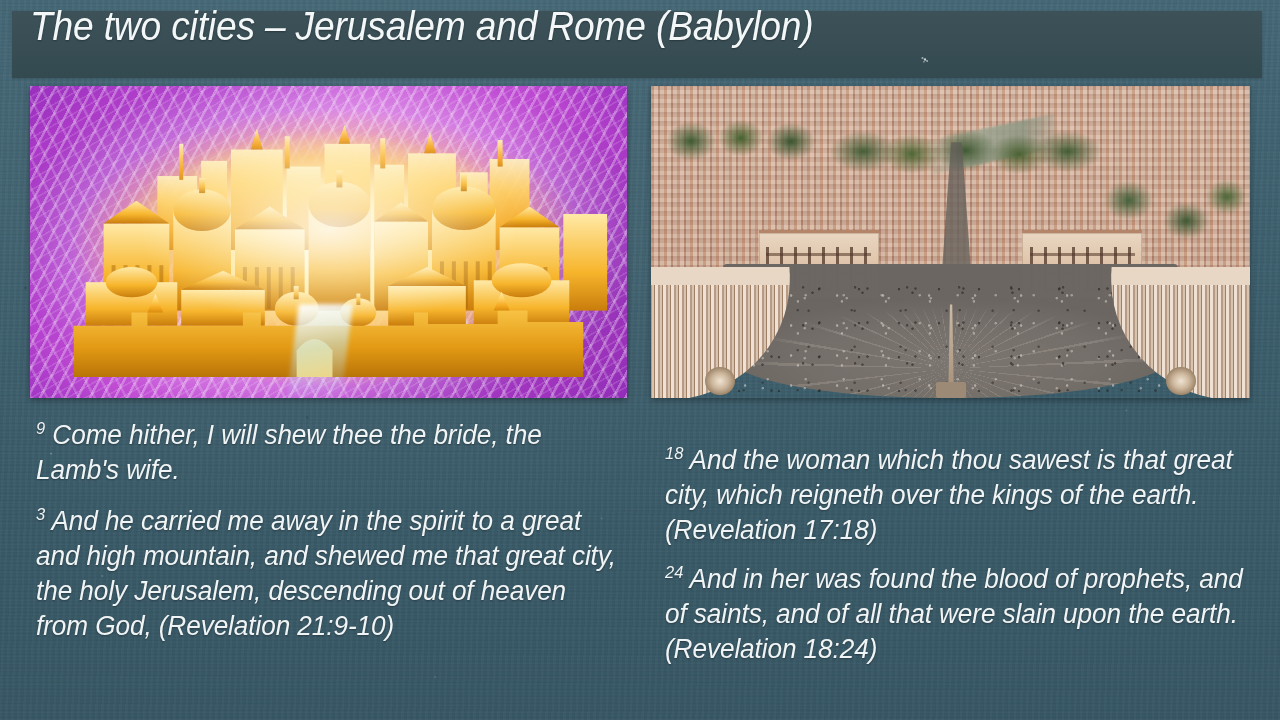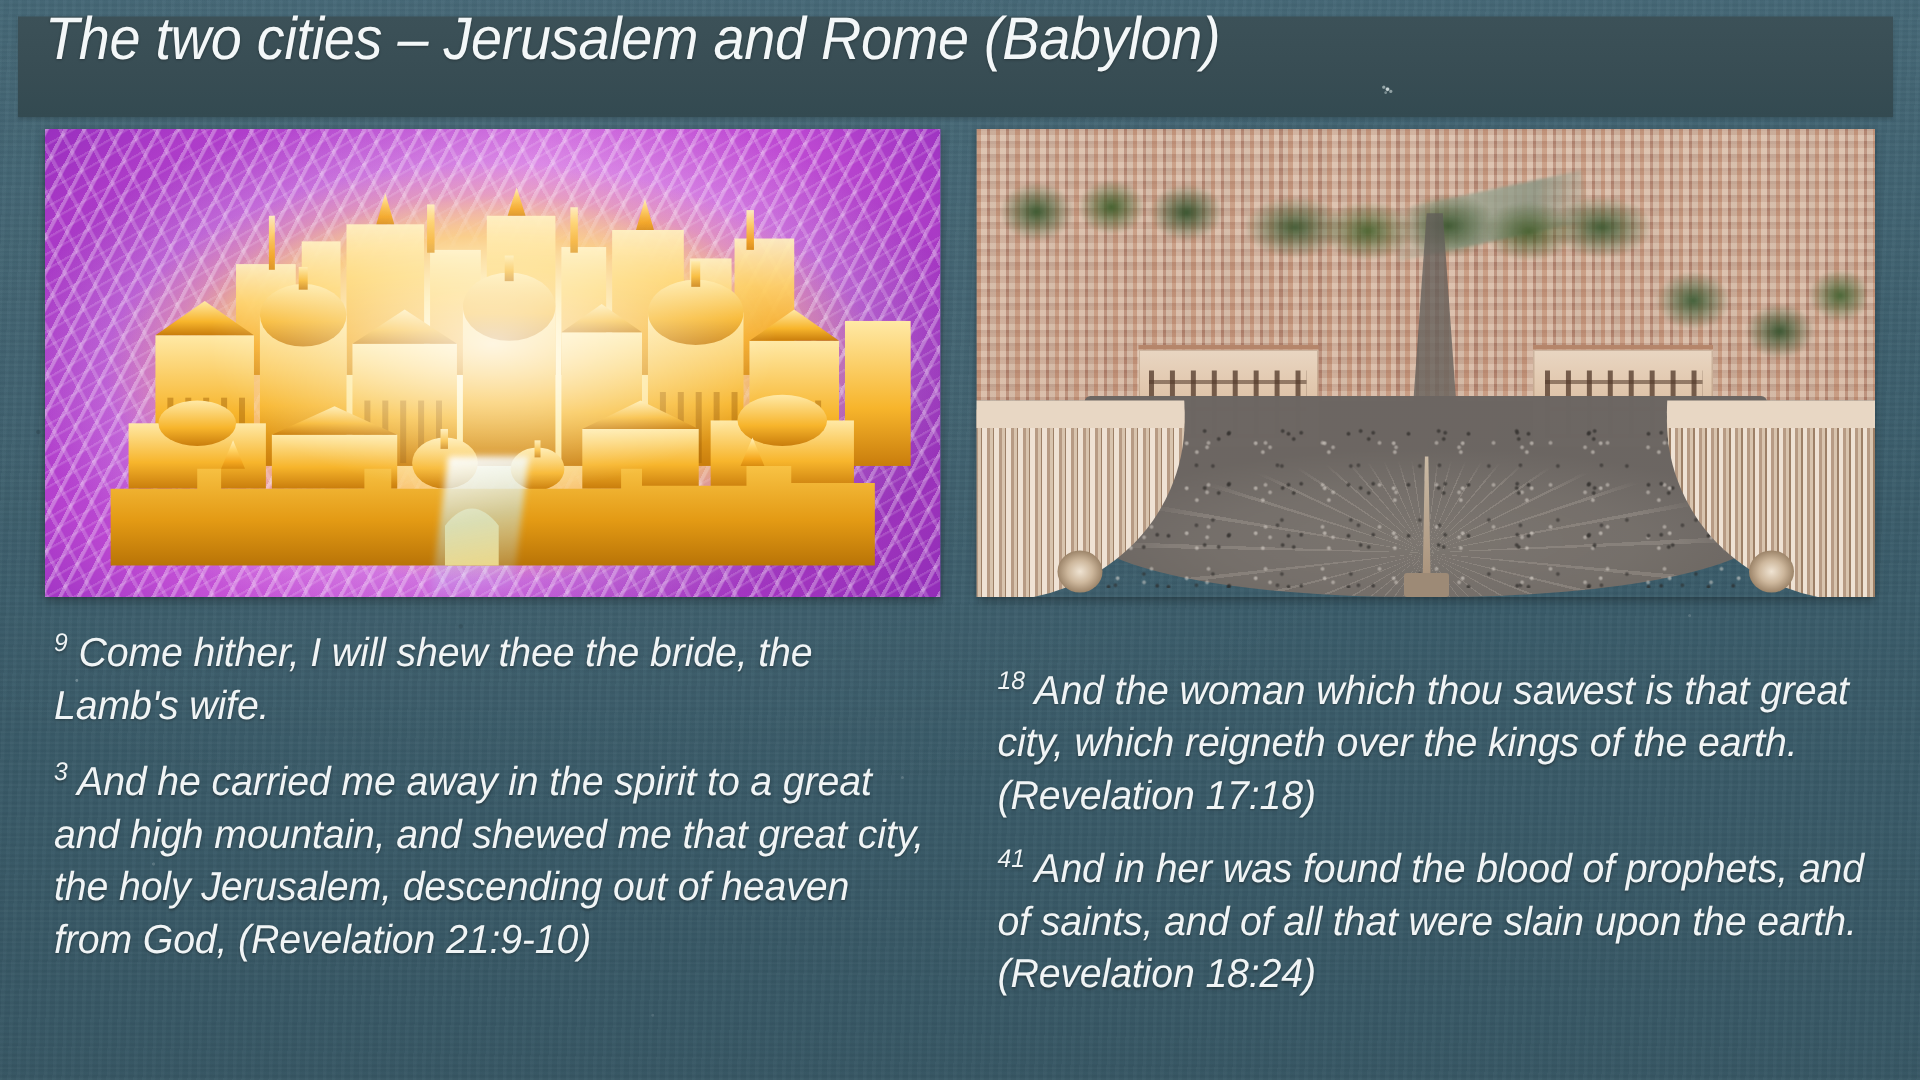--- a/index.html
+++ b/index.html
@@ -441,17 +441,17 @@
       <span>And he carried me away in the spirit to a great and high mountain, and shewed me that great city, the holy Jerusalem, descending out of heaven from God, (Revelation 21:9-10)</span>
     </p>
   </div>
 
   <div class="verse-col" id="verse-right">
     <p class="verse-p">
       <span class="vnum">18</span>
       <span>And the woman which thou sawest is that great city, which reigneth over the kings of the earth. (Revelation 17:18)</span>
     </p>
     <p class="verse-p">
-      <span class="vnum">41</span>
+      <span class="vnum">24</span>
       <span>And in her was found the blood of prophets, and of saints, and of all that were slain upon the earth. (Revelation 18:24)</span>
     </p>
   </div>
 </div>
 
 </body></html>

